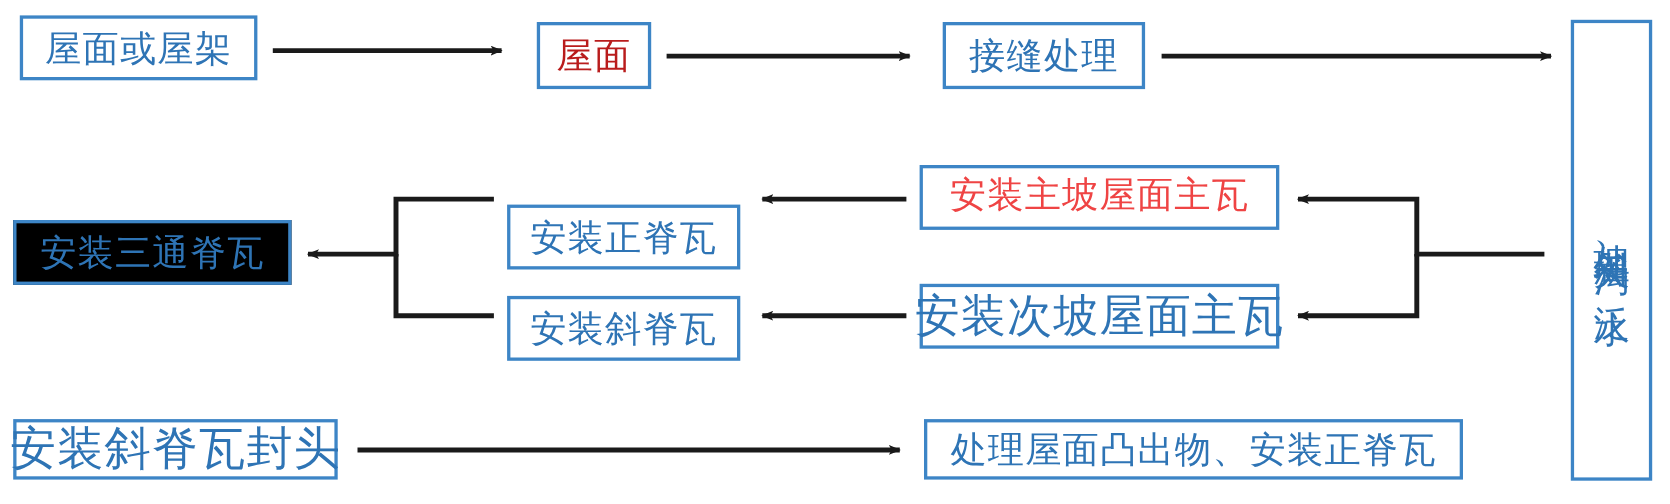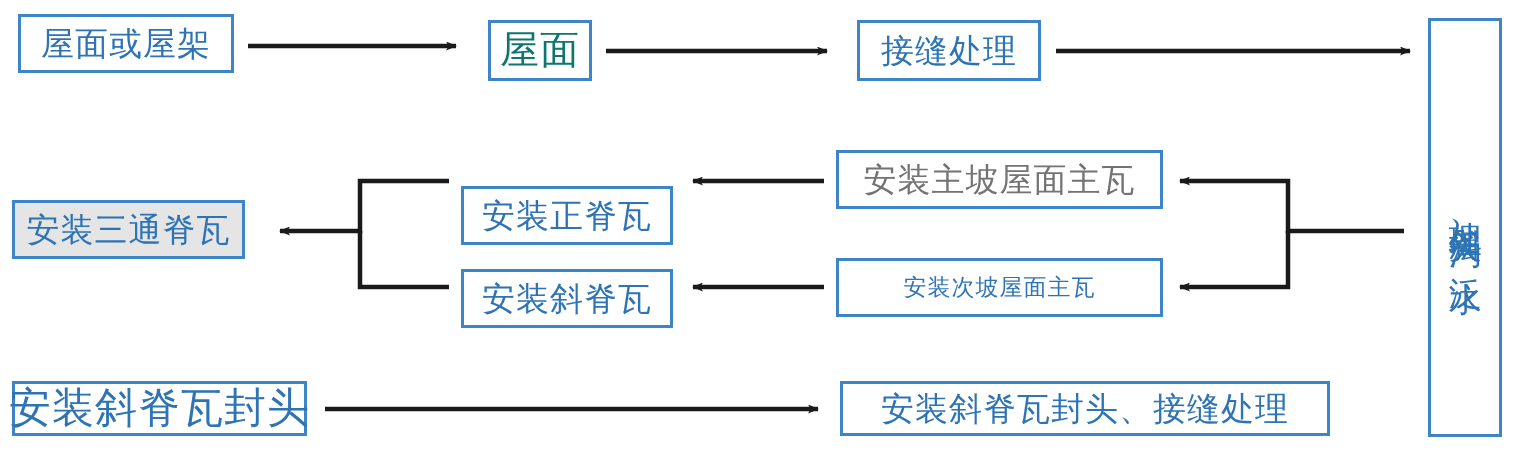--- a/index.html
+++ b/index.html
@@ -69,25 +69,25 @@
         <path d="M 824 181 L 693 181" stroke="#1a1a1a" marker-end="url(#arrowhead)"></path>
         <path d="M 824 287 L 693 287" stroke="#1a1a1a" marker-end="url(#arrowhead)"></path>
         <path d="M 449 181 L 360 181 L 360 231 L 280 231" stroke="#1a1a1a" marker-end="url(#arrowhead)"></path>
         <path d="M 449 287 L 360 287 L 360 231" stroke="#1a1a1a"></path>
         <path d="M 325 409 L 818 409" stroke="#1a1a1a" marker-end="url(#arrowhead)"></path>
       </g>
   </svg>
 
   <div id="node-layer">
       <div class="node" style="left: 18px; top: 14px; width: 216px; height: 59px; font-size: 33px; border-color: rgb(61, 133, 198); color: rgb(46, 116, 181); background: rgb(255, 255, 255);">屋面或屋架</div>
-      <div class="node" style="left: 488px; top: 20px; width: 104px; height: 61px; font-size: 39px; border-color: rgb(61, 133, 198); color: #0f766e; background: rgb(255, 255, 255);">屋面</div>
+      <div class="node" style="left: 488px; top: 20px; width: 104px; height: 61px; font-size: 33px; border-color: rgb(61, 133, 198); color: #b91c1c; background: rgb(255, 255, 255);">屋面</div>
       <div class="node" style="left: 857px; top: 20px; width: 184px; height: 61px; font-size: 33px; border-color: rgb(61, 133, 198); color: rgb(46, 116, 181); background: rgb(255, 255, 255);">接缝处理</div>
       <div class="node vertical" style="left: 1428px; top: 18px; width: 74px; height: 419px; font-size: 33px; border-color: rgb(61, 133, 198); color: rgb(46, 116, 181); background: rgb(255, 255, 255);">处理斜天沟、泛水</div>
-      <div class="node" style="left: 12px; top: 200px; width: 233px; height: 59px; font-size: 33px; border-color: rgb(61, 133, 198); color: rgb(46, 116, 181); background: #e5e5e5;">安装三通脊瓦</div>
+      <div class="node" style="left: 12px; top: 200px; width: 253px; height: 59px; font-size: 33px; border-color: rgb(61, 133, 198); color: rgb(46, 116, 181); background: #000000;">安装三通脊瓦</div>
       <div class="node" style="left: 461px; top: 150px; width: 212px; height: 59px; font-size: 33px; border-color: rgb(61, 133, 198); color: rgb(46, 116, 181); background: rgb(255, 255, 255); margin-top: 36px;">安装正脊瓦</div>
       <div class="node" style="left: 461px; top: 269px; width: 212px; height: 59px; font-size: 33px; border-color: rgb(61, 133, 198); color: rgb(46, 116, 181); background: rgb(255, 255, 255);">安装斜脊瓦</div>
-      <div class="node" style="left: 836px; top: 150px; width: 327px; height: 59px; font-size: 33px; border-color: rgb(61, 133, 198); color: #737373; background: rgb(255, 255, 255);">安装主坡屋面主瓦</div>
-      <div class="node" style="left: 836px; top: 258px; width: 327px; height: 59px; font-size: 23px; border-color: rgb(61, 133, 198); color: rgb(46, 116, 181); background: rgb(255, 255, 255);">安装次坡屋面主瓦</div>
+      <div class="node" style="left: 836px; top: 150px; width: 327px; height: 59px; font-size: 33px; border-color: rgb(61, 133, 198); color: #ef4444; background: rgb(255, 255, 255); font-family: Liberation Mono, monospace;">安装主坡屋面主瓦</div>
+      <div class="node" style="left: 836px; top: 258px; width: 327px; height: 59px; font-size: 41px; border-color: rgb(61, 133, 198); color: rgb(46, 116, 181); background: rgb(255, 255, 255);">安装次坡屋面主瓦</div>
       <div class="node" style="left: 12px; top: 381px; width: 295px; height: 55px; font-size: 42px; border-color: rgb(61, 133, 198); color: rgb(46, 116, 181); background: rgb(255, 255, 255);">安装斜脊瓦封头</div>
-      <div class="node" style="left: 840px; top: 381px; width: 490px; height: 55px; font-size: 33px; border-color: rgb(61, 133, 198); color: rgb(46, 116, 181); background: rgb(255, 255, 255);">安装斜脊瓦封头、接缝处理</div>
+      <div class="node" style="left: 840px; top: 381px; width: 490px; height: 55px; font-size: 33px; border-color: rgb(61, 133, 198); color: rgb(46, 116, 181); background: rgb(255, 255, 255);">处理屋面凸出物、安装正脊瓦</div>
     </div>
 
 </div>
 
 </body></html>

